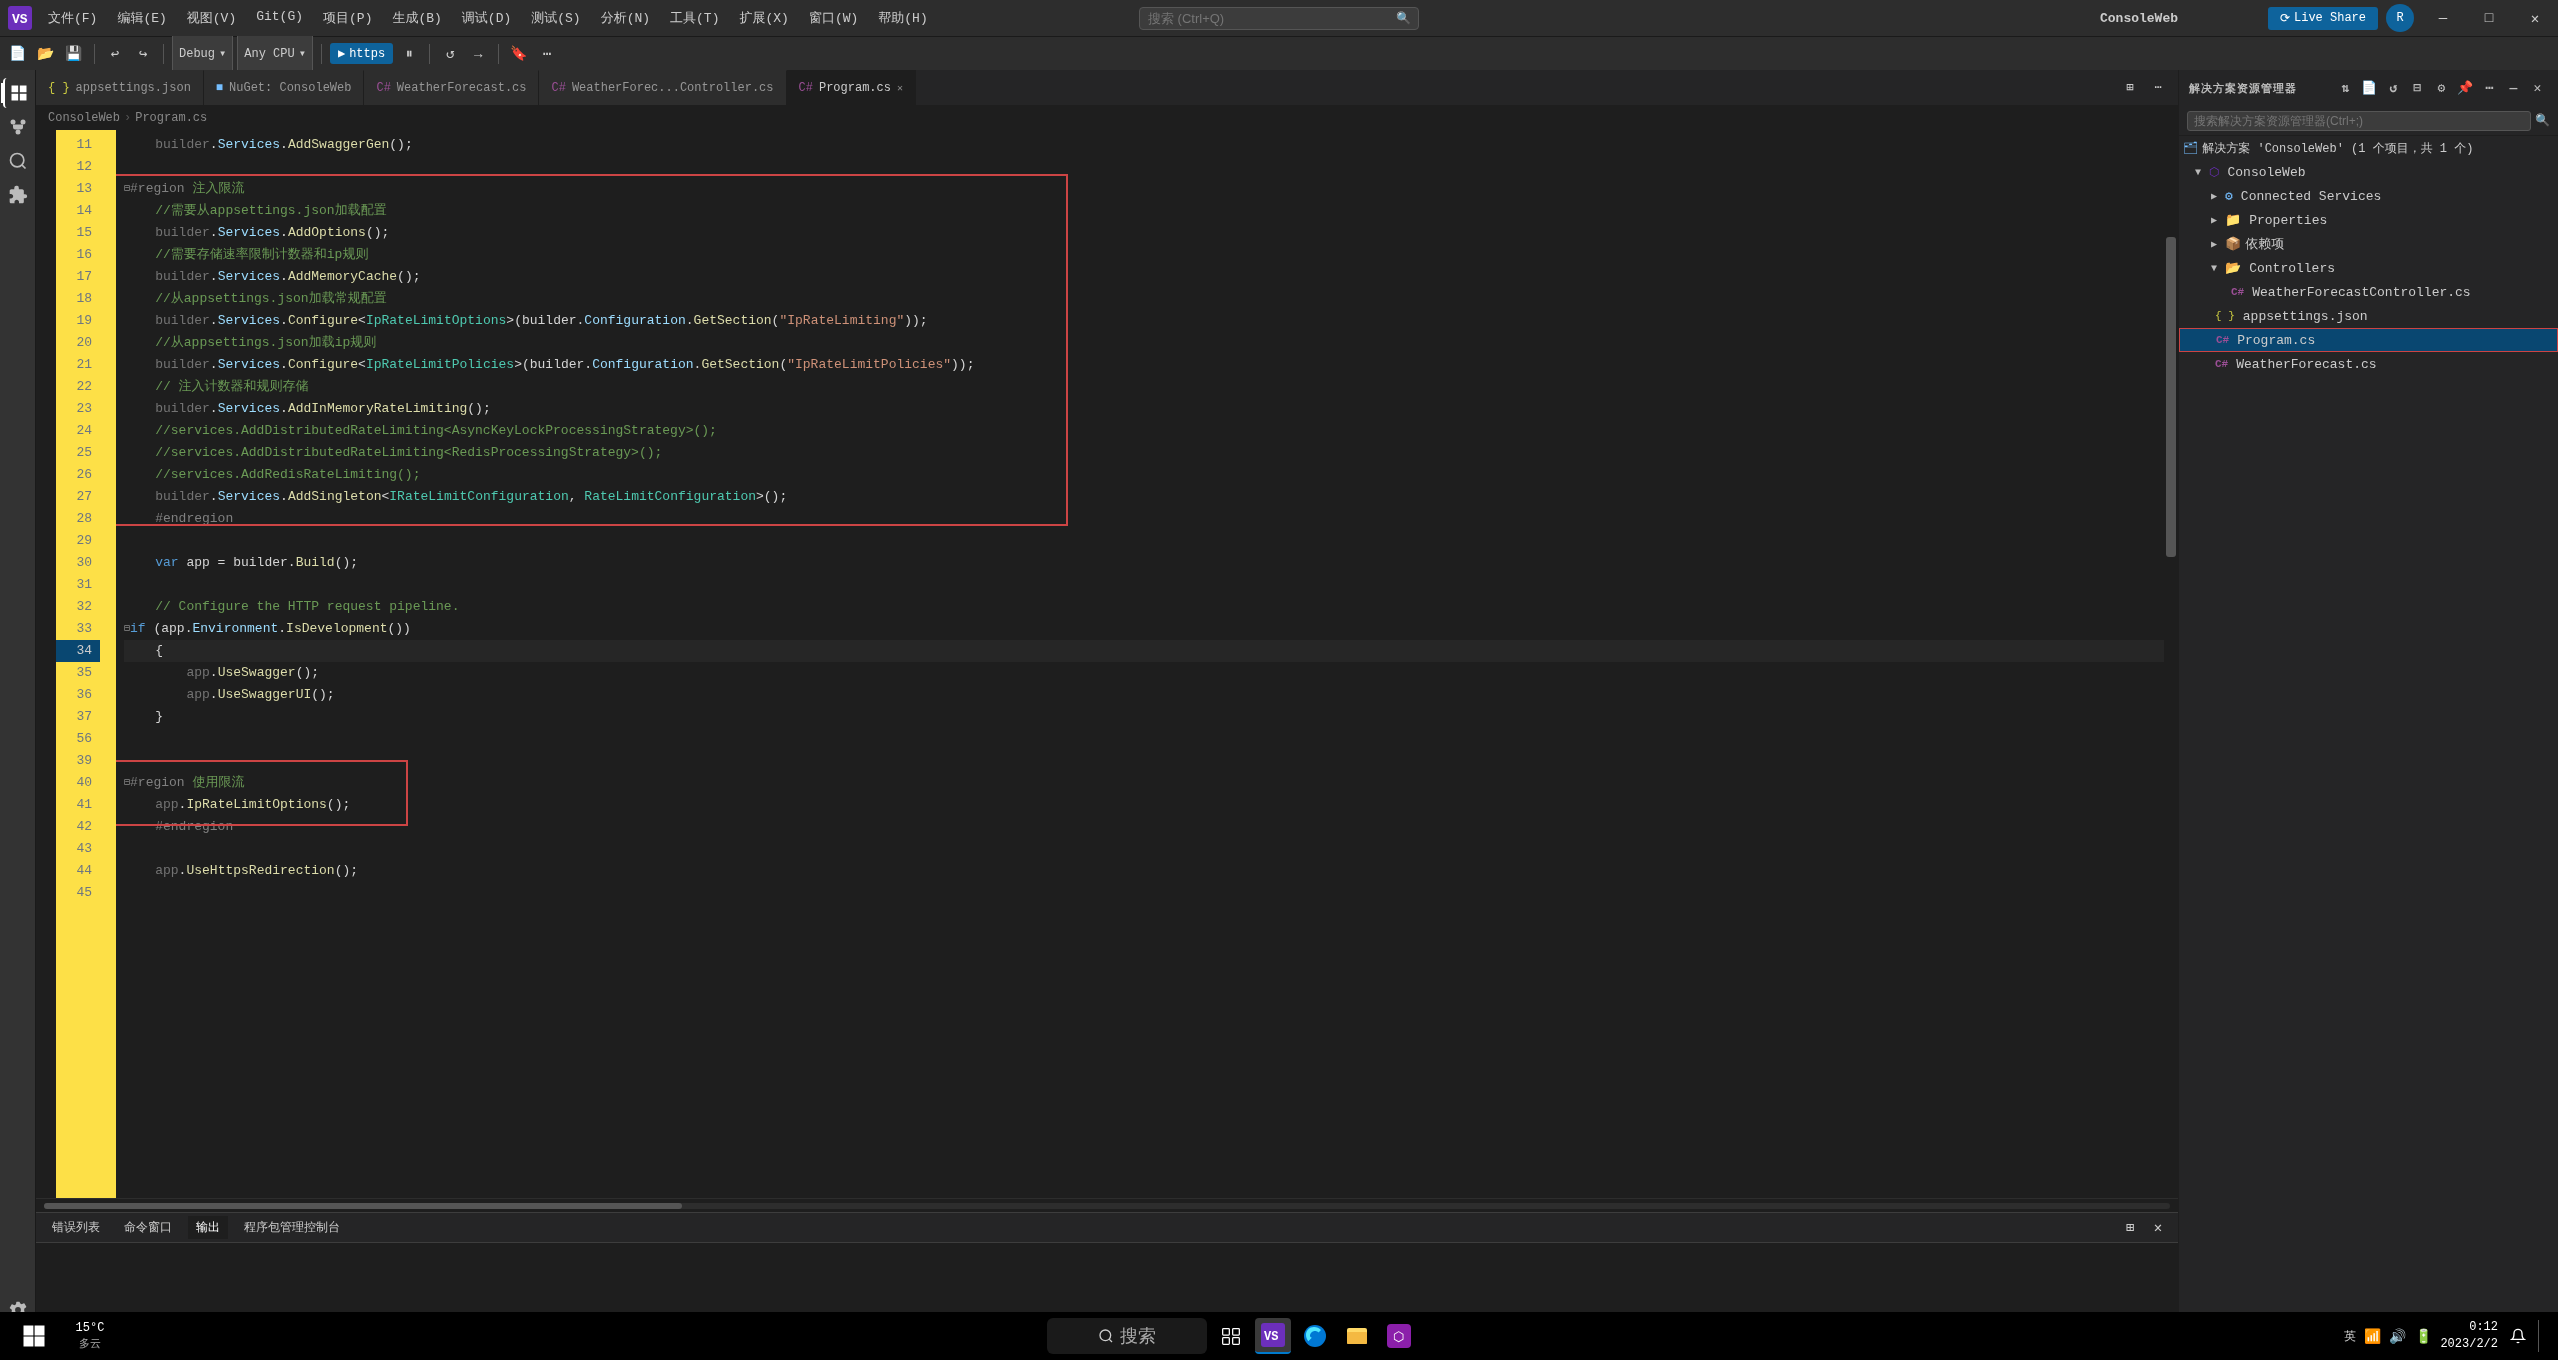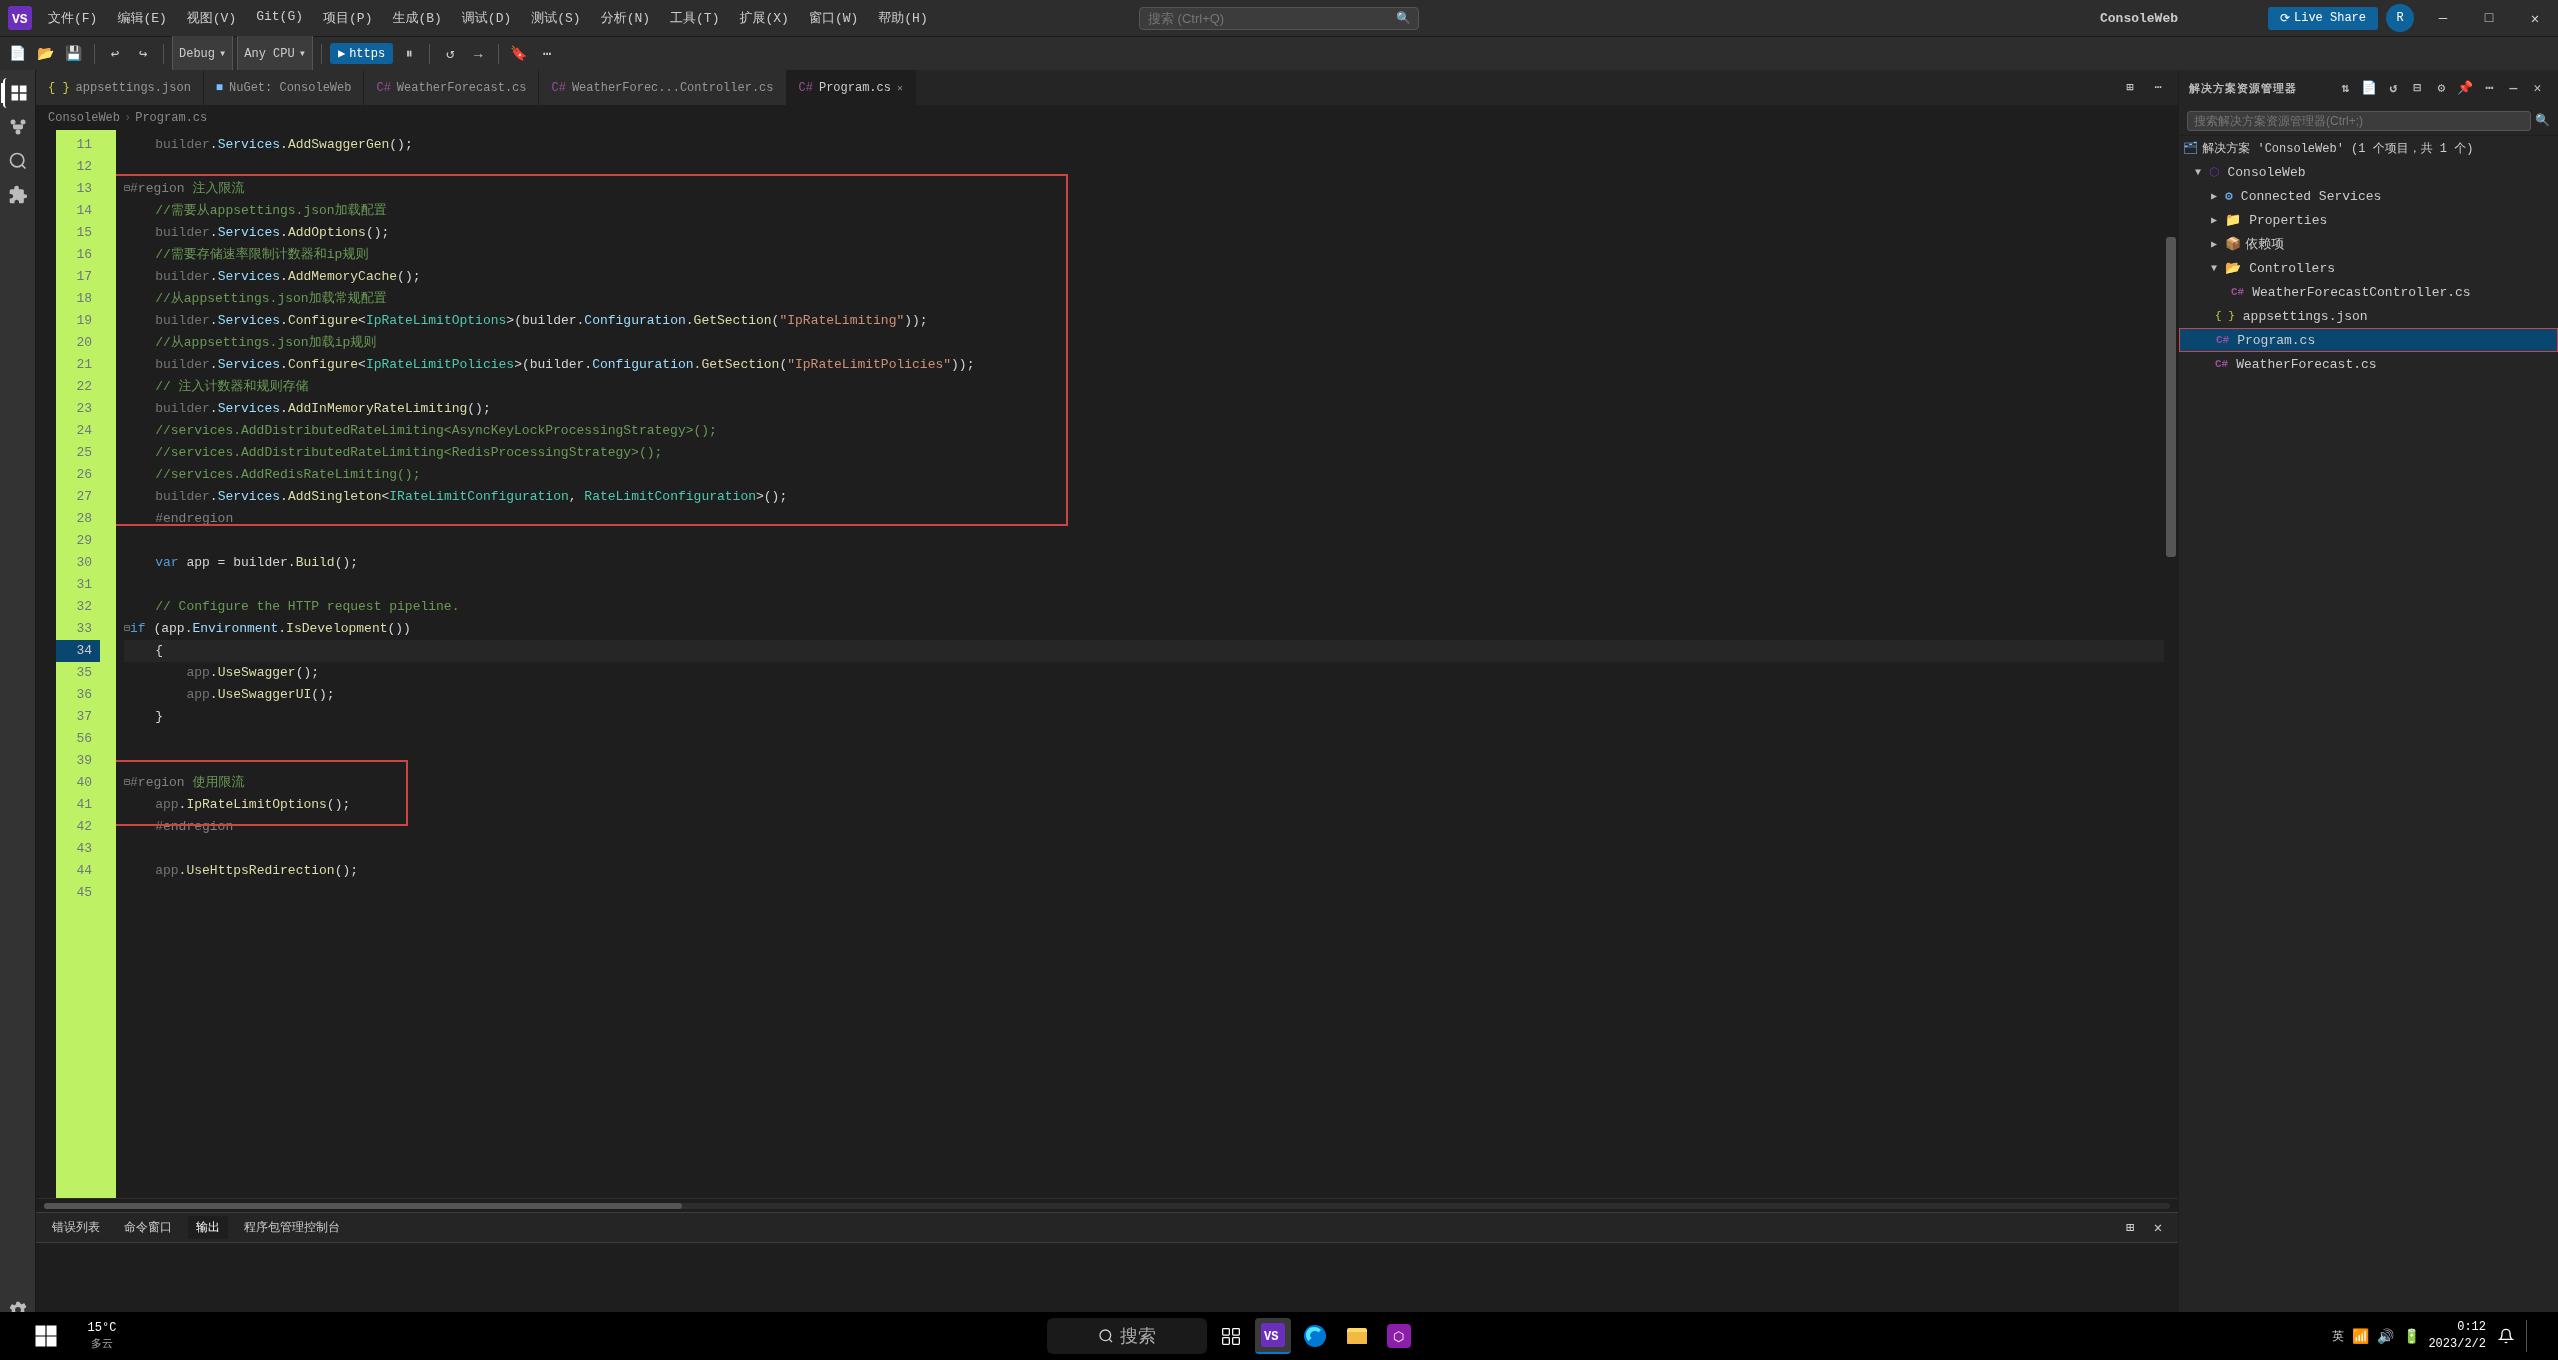--- a/index.html
+++ b/index.html
@@ -228,21 +228,21 @@
     .code-editor {
       flex: 1;
       display: flex;
       overflow: hidden;
       background: #1e1e1e;
       position: relative;
     }
     .line-numbers {
       width: 60px;
       min-width: 60px;
-      background: #bef264;
+      background: #fde047;
       color: #6e7681;
       font-size: 13px;
       line-height: 22px;
       padding: 4px 0;
       text-align: right;
       padding-right: 16px;
       user-select: none;
     }
     .line-numbers .ln {
       height: 22px;
@@ -382,21 +382,21 @@
       background: #1e1e1e;
       color: white;
     }
 
     
     .taskbar {
       height: 48px;
       background: #000;
       display: flex;
       align-items: center;
-      padding: 0 28px;
+      padding: 0 16px;
       position: absolute;
       bottom: 0;
       left: 0;
       right: 0;
     }
     .taskbar-left { display: flex; align-items: center; gap: 8px; }
     .win-btn {
       width: 36px;
       height: 36px;
       display: flex;

